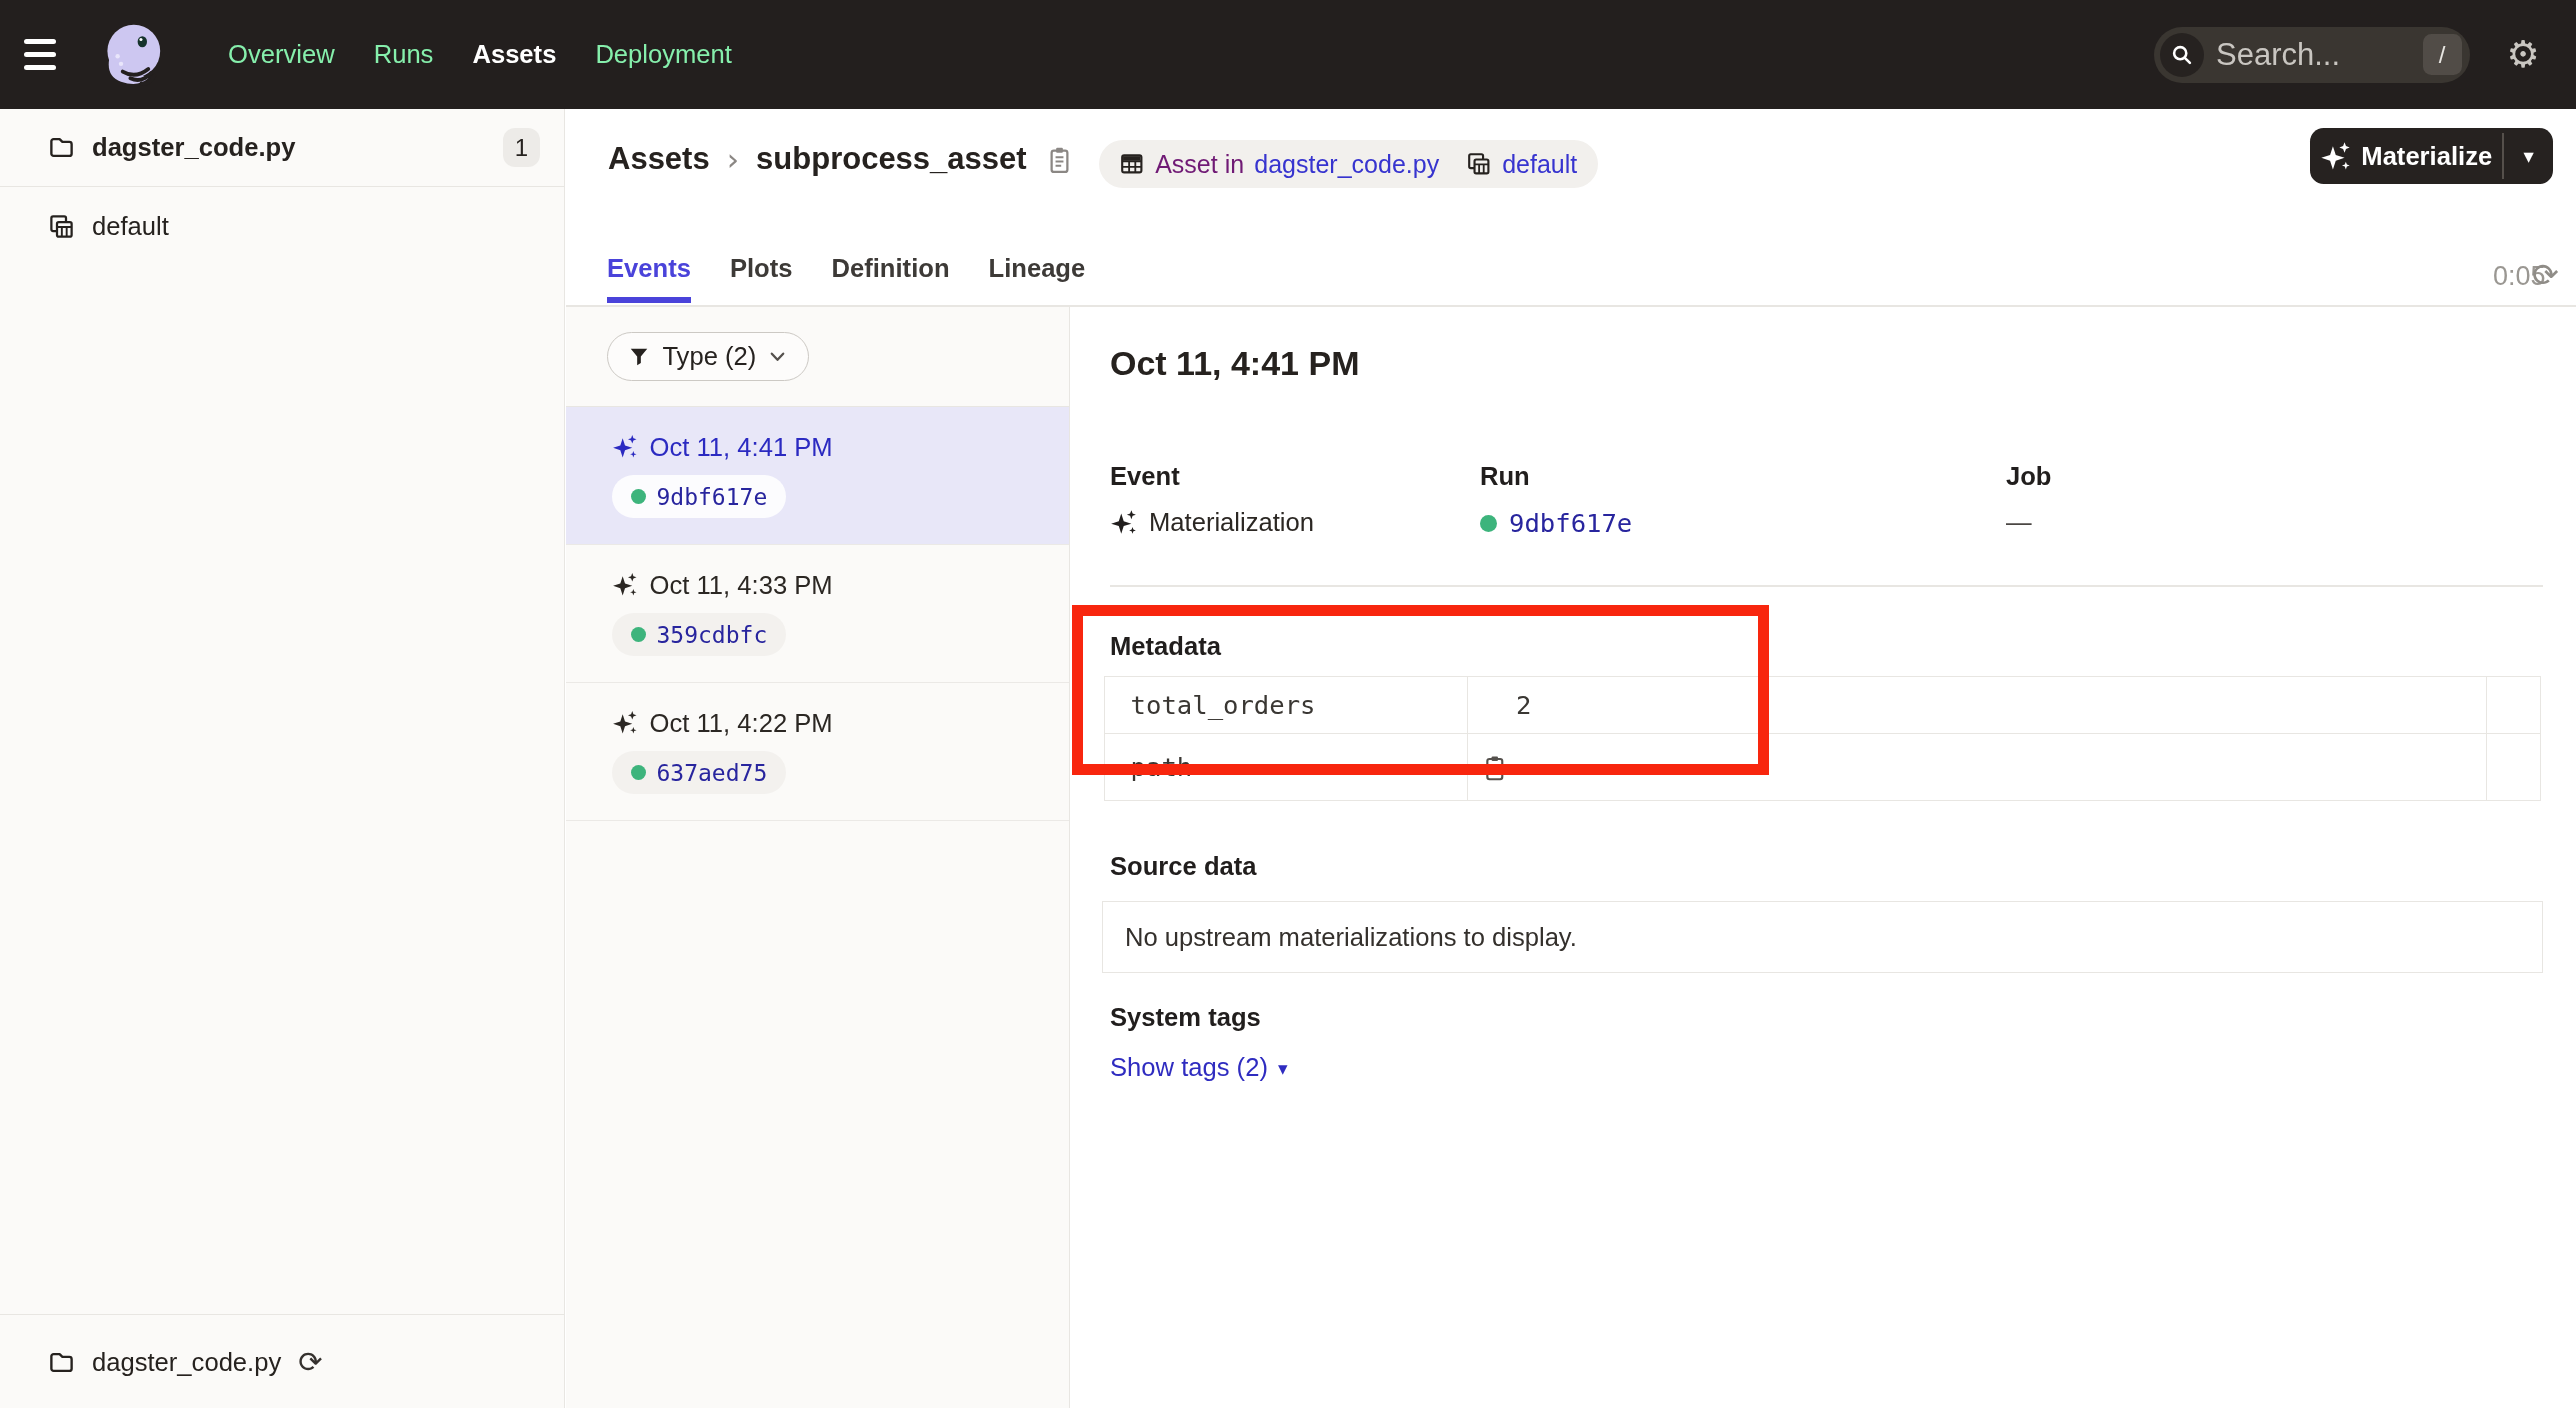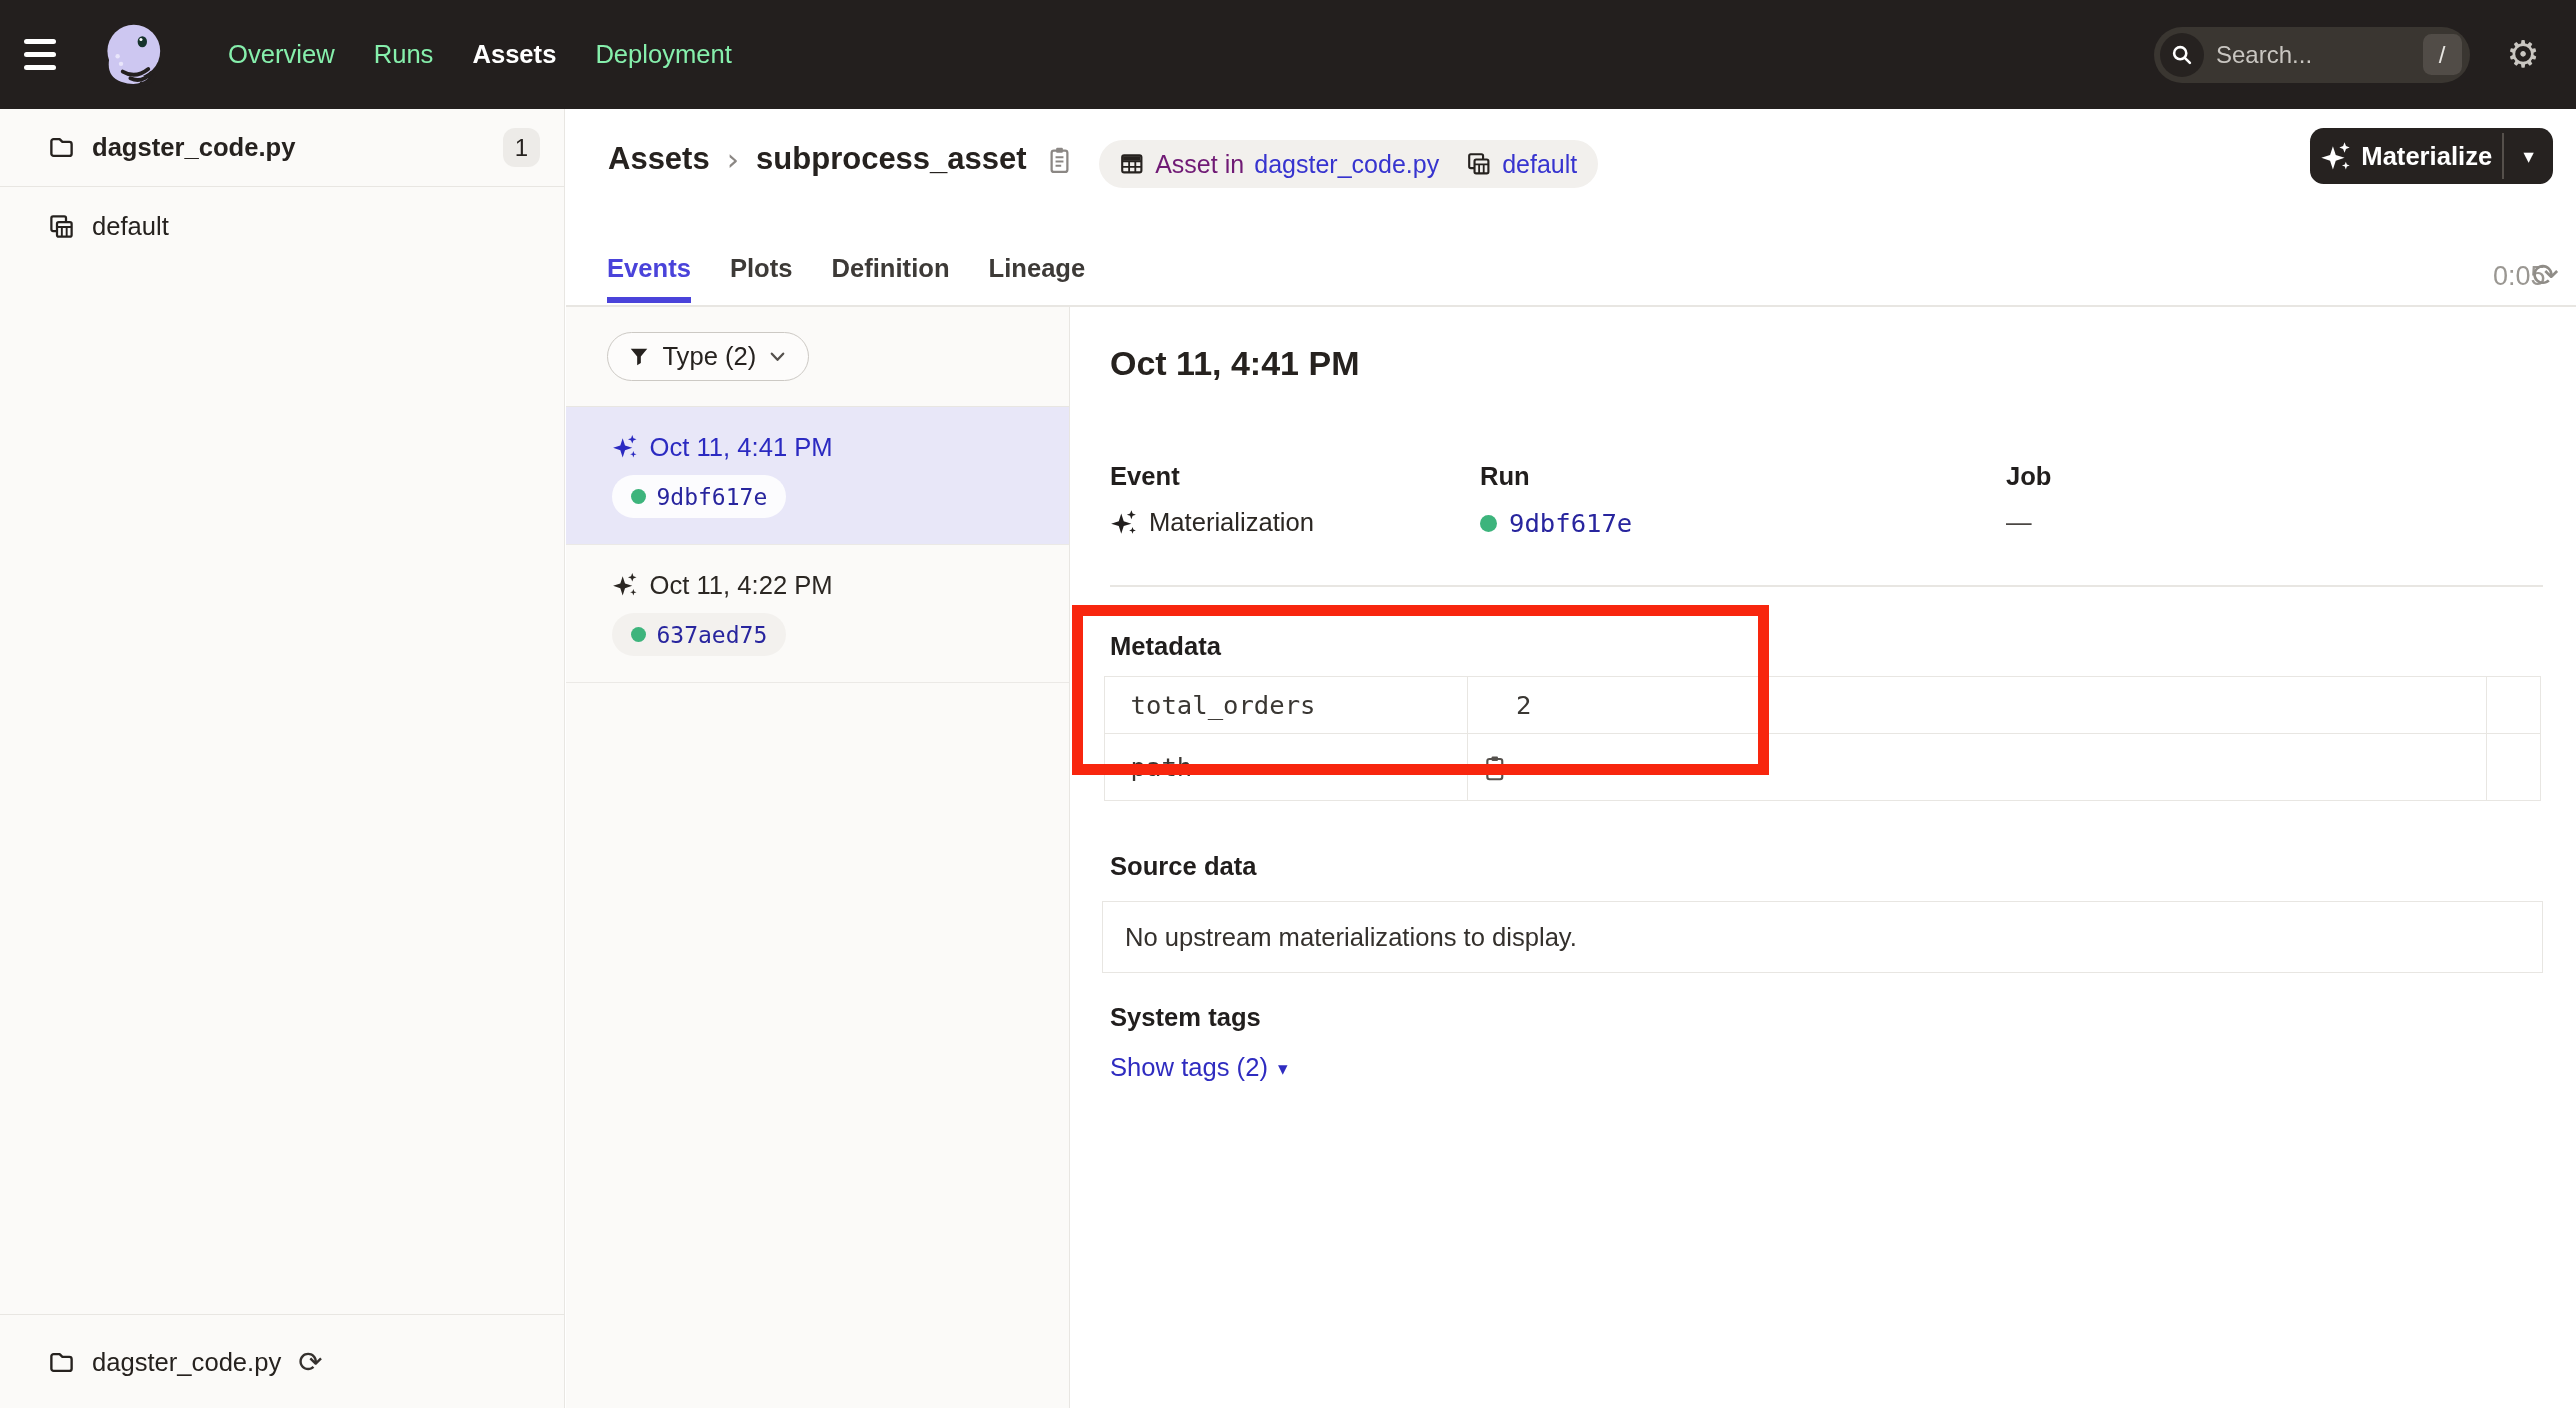--- a/index.html
+++ b/index.html
@@ -16,21 +16,21 @@
   .hamburger span { display:block; width:32px; height:5.1px; background:#fff; border-radius:2.6px; }
   .logo { margin-left:29px; width:63px; height:65px; }
   .nav-menu { display:flex; gap:39px; margin-left:61px; }
   .nav-link { font-size:25.6px; color:#86efac; cursor:pointer; }
   .nav-link.active { color:#ffffff; font-weight:bold; }
   .search-pill { margin-left:auto; width:316px; height:56px; border-radius:28px;
     background:#3a3631; display:flex; align-items:center; padding:0 8.5px 0 6px; }
   .search-circle { width:44px; height:44px; border-radius:50%; background:#262220;
     display:flex; align-items:center; justify-content:center; flex:none; }
   .search-input { flex:1; min-width:0; background:transparent; border:none; outline:none;
-    font-size:24px; color:#e8e6e2; padding:0 12px; font-family:"Liberation Sans",sans-serif; }
+    font-size:31px; color:#e8e6e2; padding:0 12px; font-family:"Liberation Sans",sans-serif; }
   .search-input::placeholder { color:#c9c6c1; opacity:1; }
   .slash-key { width:39px; height:41px; border-radius:8.5px; background:#514c47; color:#e8e6e2;
     font-size:24px; display:flex; align-items:center; justify-content:center; }
   .gear-btn { width:106px; text-align:center; font-size:37px; color:#c9c6c1; cursor:pointer; }
 
   
   .sidebar { position:absolute; left:0; top:109px; width:565px; height:1300px;
     background:#fbfaf8; border-right:1.7px solid #e8e6e2; }
   .side-row { display:flex; align-items:center; padding:0 24px 0 48px; gap:17px; }
   .side-row.first { height:78px; border-bottom:1.7px solid #e8e6e2; font-weight:bold; }
@@ -290,20 +290,36 @@
         </svg>
       </span>
       <span class="ev-time">Oct 11, 4:41 PM</span>
     </div>
     <span class="run-pill">
       <span class="dot"></span>
       <span class="run-id mono">9dbf617e</span>
     </span>
   </div>
 
+  <div class="event-item">
+    <div class="ev-time-row">
+      <span>
+        <svg width="25.6" height="25.6" viewBox="0 0 24 24" fill="currentColor">
+          <path d="M10 4 L12.2 10.8 L19 13 L12.2 15.2 L10 22 L7.8 15.2 L1 13 L7.8 10.8 Z"></path>
+          <path d="M19 1 L20.1 3.9 L23 5 L20.1 6.1 L19 9 L17.9 6.1 L15 5 L17.9 3.9 Z"></path>
+          <path d="M20 16 L20.8 18.2 L23 19 L20.8 19.8 L20 22 L19.2 19.8 L17 19 L19.2 18.2 Z"></path>
+        </svg>
+      </span>
+      <span class="ev-time">Oct 11, 4:33 PM</span>
+    </div>
+    <span class="run-pill">
+      <span class="dot"></span>
+      <span class="run-id mono">359cdbfc</span>
+    </span>
+  </div>
 
   <div class="event-item">
     <div class="ev-time-row">
       <span>
         <svg width="25.6" height="25.6" viewBox="0 0 24 24" fill="currentColor">
           <path d="M10 4 L12.2 10.8 L19 13 L12.2 15.2 L10 22 L7.8 15.2 L1 13 L7.8 10.8 Z"></path>
           <path d="M19 1 L20.1 3.9 L23 5 L20.1 6.1 L19 9 L17.9 6.1 L15 5 L17.9 3.9 Z"></path>
           <path d="M20 16 L20.8 18.2 L23 19 L20.8 19.8 L20 22 L19.2 19.8 L17 19 L19.2 18.2 Z"></path>
         </svg>
       </span>

